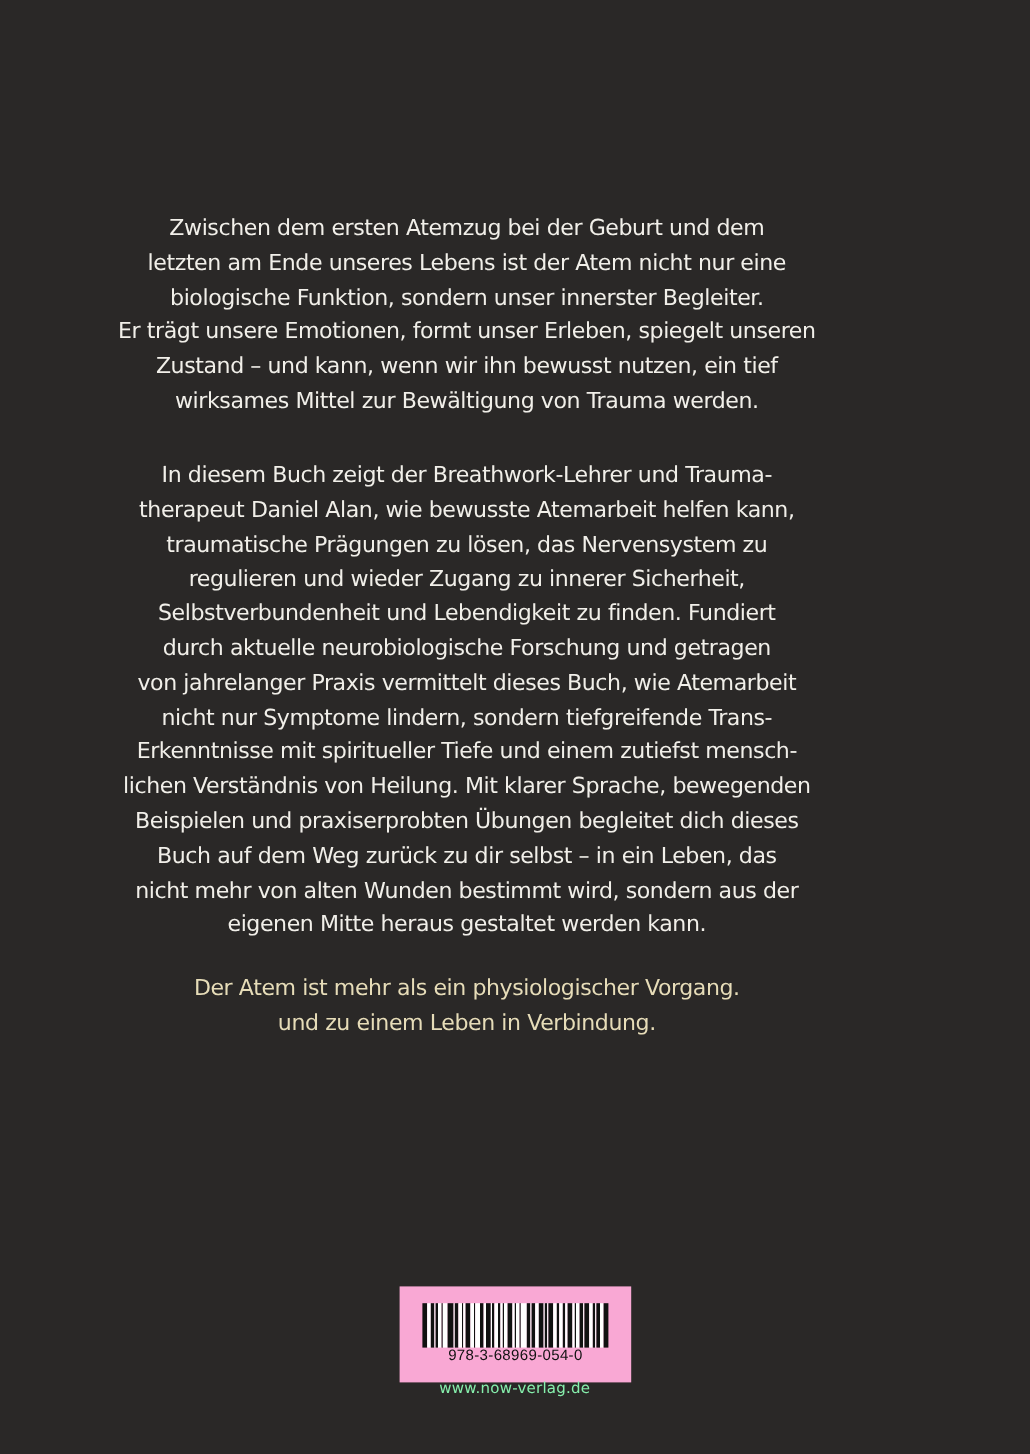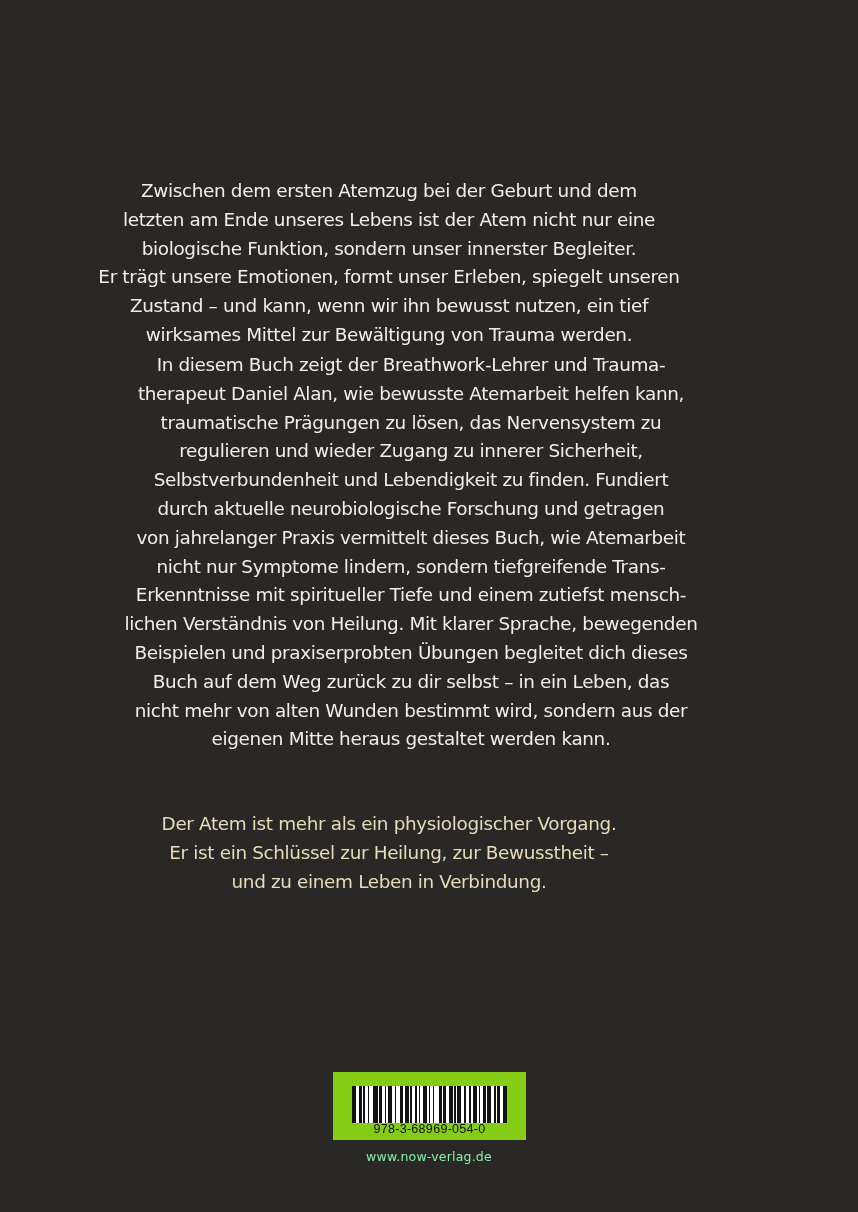--- a/index.html
+++ b/index.html
@@ -14,27 +14,27 @@
     position: absolute;
     left: 0; width: 778px;
     text-align: center;
     color: #f1efe9;
     font-size: 18.4px;
     line-height: 28.8px;
     letter-spacing: -0.35px;
   }
   .blurb .line { display: block; white-space: nowrap; }
   #p1 { top: 177px; }
-  #p2 { top: 351px; padding-left: 22px; }
+  #p2 { top: 383px; }
   #quote { top: 810px; color: #e6dcb8; }
   .barcode-box {
     position: absolute;
     left: 333px; top: 1072px;
-    width: 193px; height: 68px;
-    background: #84cc16;
+    width: 193px; height: 80px;
+    background: #f9a8d4;
     text-decoration: underline;
   }
   .bars {
     position: absolute;
     left: 19px; top: 14px;
     width: 155px; height: 37px;
     display: flex; align-items: stretch;
   }
   .bars span { display: block; height: 100%; }
   .isbn {
@@ -79,21 +79,20 @@
   <span class="line">Erkenntnisse mit spiritueller Tiefe und einem zutiefst mensch-</span>
   <span class="line">lichen Verständnis von Heilung. Mit klarer Sprache, bewegenden</span>
   <span class="line">Beispielen und praxiserprobten Übungen begleitet dich dieses</span>
   <span class="line">Buch auf dem Weg zurück zu dir selbst – in ein Leben, das</span>
   <span class="line">nicht mehr von alten Wunden bestimmt wird, sondern aus der</span>
   <span class="line">eigenen Mitte heraus gestaltet werden kann.</span>
 </div>
 
 <div class="blurb" id="quote">
   <span class="line">Der Atem ist mehr als ein physiologischer Vorgang.</span>
-  <span class="line">Er ist ein Schlüssel zur Heilung, zur Bewusstheit –</span>
   <span class="line">und zu einem Leben in Verbindung.</span>
 </div>
 
 <div class="barcode-box">
   <div class="bars" id="bars">
       <span style="width: 4.26605px; background: rgb(17, 17, 17);"></span>
       <span style="width: 2.84404px; background: rgb(255, 255, 255);"></span>
       <span style="width: 2.84404px; background: rgb(17, 17, 17);"></span>
       <span style="width: 1.42202px; background: rgb(255, 255, 255);"></span>
       <span style="width: 1.42202px; background: rgb(17, 17, 17);"></span>

